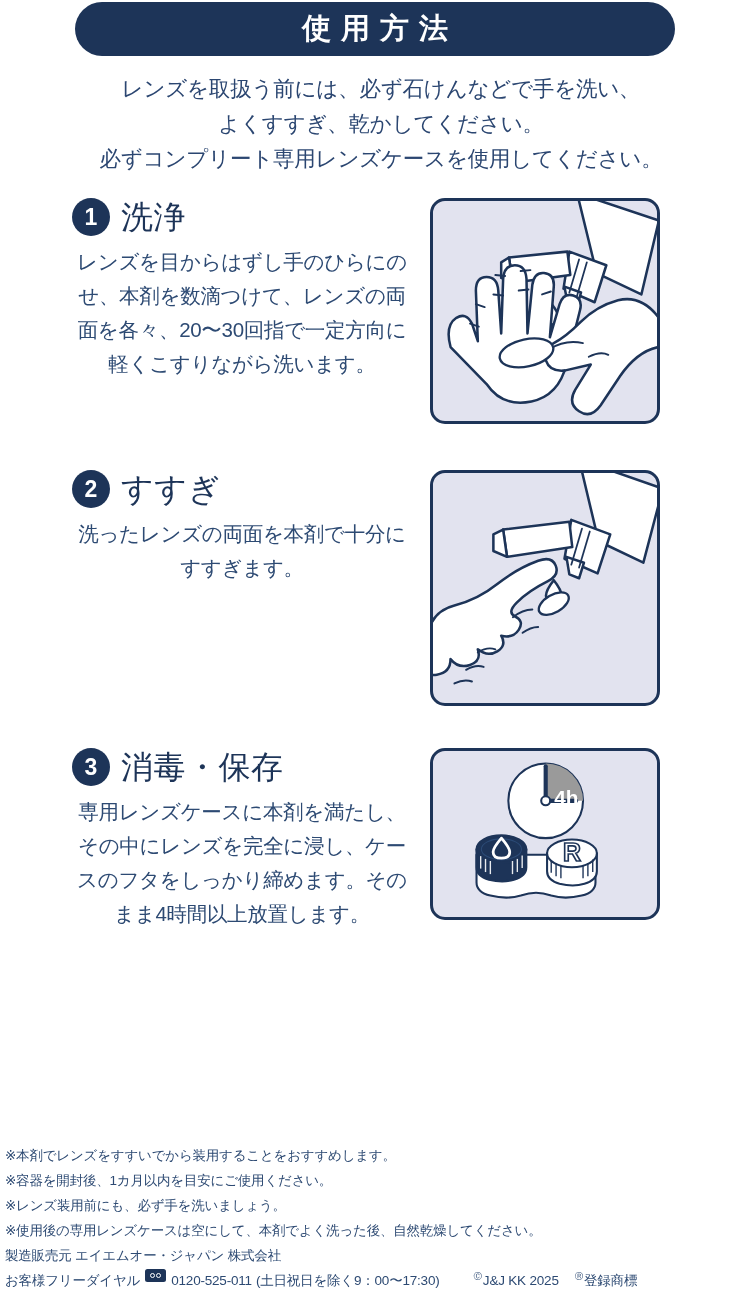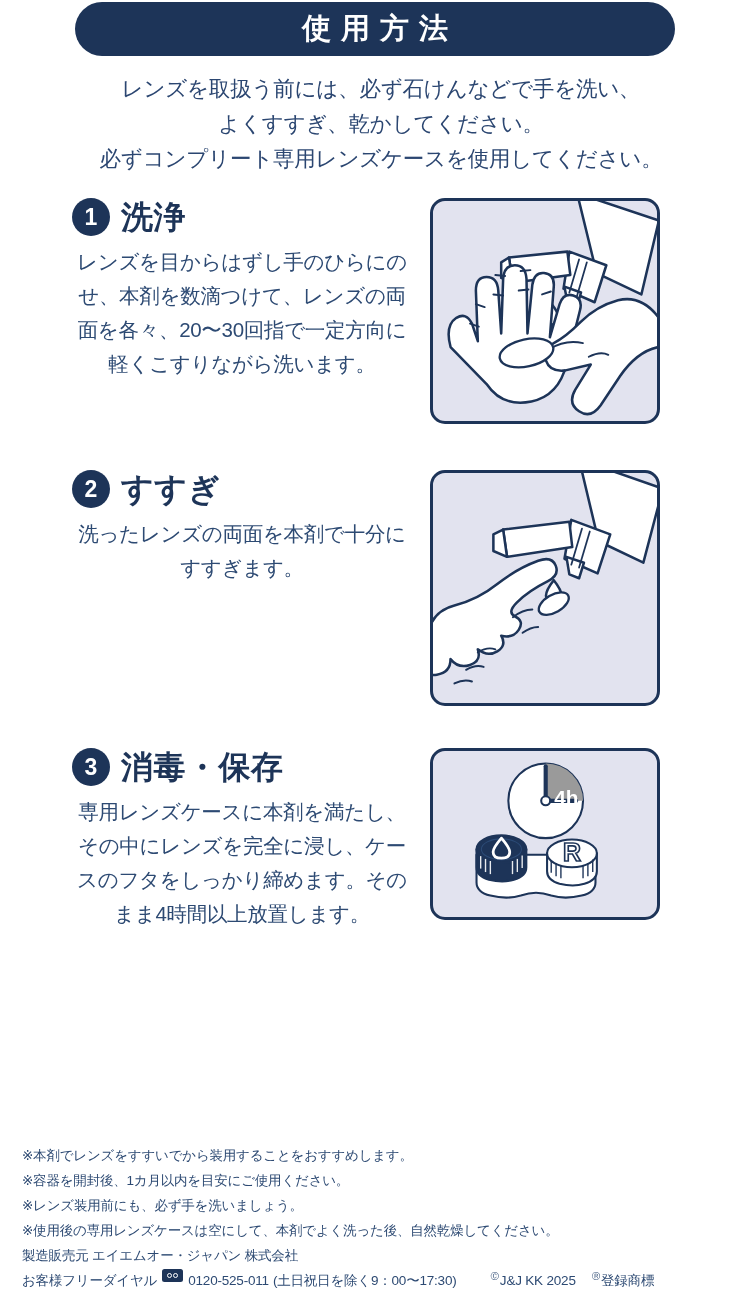--- a/index.html
+++ b/index.html
@@ -82,21 +82,21 @@
     color: #ffffff;
     font-size: 23px;
     font-weight: bold;
     display: flex;
     align-items: center;
     justify-content: center;
     line-height: 1;
   }
   .step-title {
     font-size: 32px;
-    font-weight: bold;
+    font-weight: normal;
     color: #1d3458;
     letter-spacing: 0.5px;
     line-height: 1;
   }
   .step-body {
     font-size: 20.5px;
     line-height: 1.65;
     color: #2d4a73;
     letter-spacing: -0.3px;
     text-align: center;
@@ -120,21 +120,21 @@
   
   .step-1 { margin-top: 2px; }
   .step-2 { margin-top: 46px; }
   .step-3 { margin-top: 42px; }
   .step-2 .panel { height: 236px; }
   .step-3 .panel { height: 172px; }
 
   
   .footer {
     position: absolute;
-    left: 22px;
+    left: 5px;
     right: 14px;
     bottom: 16px;
     font-size: 13.5px;
     line-height: 1.85;
     color: #2d4a73;
     letter-spacing: -0.2px;
   }
   .footer-line { white-space: nowrap; }
   .tel-line {
     display: flex;

